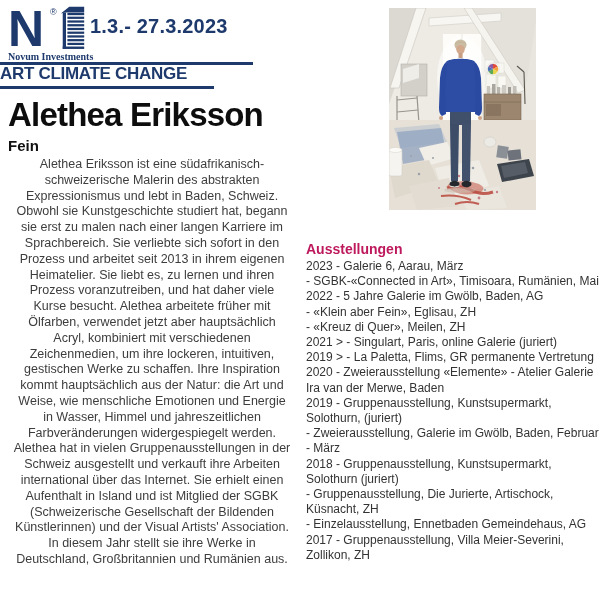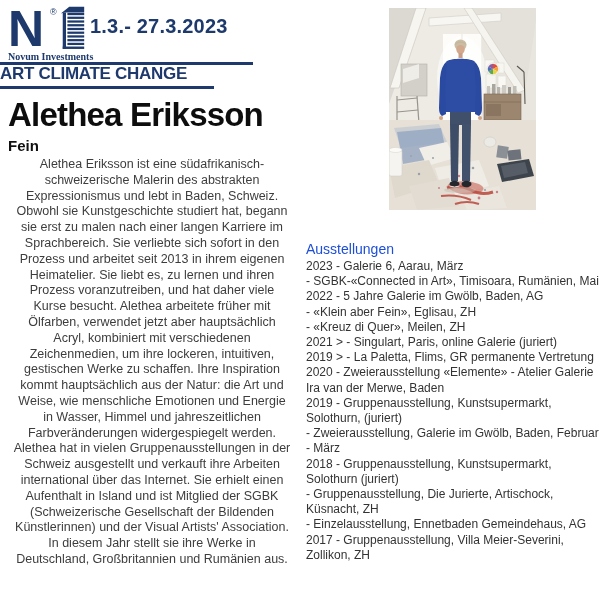--- a/index.html
+++ b/index.html
@@ -31,21 +31,21 @@
   .artist-name { position: absolute; left: 8px; top: 88px; font-size: 33px; font-weight: bold;
             color: #0d0d0d; letter-spacing: -0.8px; white-space: nowrap; margin-top: 8px; }
   .about-title { position: absolute; left: 8px; top: 137px; font-size: 15px; font-weight: bold; color: #111; }
   .about-text { position: absolute; left: 12px; top: 157px; width: 280px; font-size: 12.5px;
             line-height: 15.8px; color: #3d3d3d; text-align: center; }
 
   
   .photo { position: absolute; left: 389px; top: 8px; width: 147px; height: 202px; overflow: hidden; }
   .photo svg { display: block; width: 100%; height: 100%; }
 
-  .exh-title { position: absolute; left: 306px; top: 241px; font-size: 14px; font-weight: normal; color: #1d4ed8; }
+  .exh-title { position: absolute; left: 306px; top: 241px; font-size: 14px; font-weight: bold; color: #be185d; }
   .exh-list { position: absolute; left: 306px; top: 259px; width: 298px; font-size: 12px;
             line-height: 15.2px; color: #333; }
   .exh-item { display: block; }
 </style>
 </head>
 <body>
 
 <div class="page">
 
   <div>

